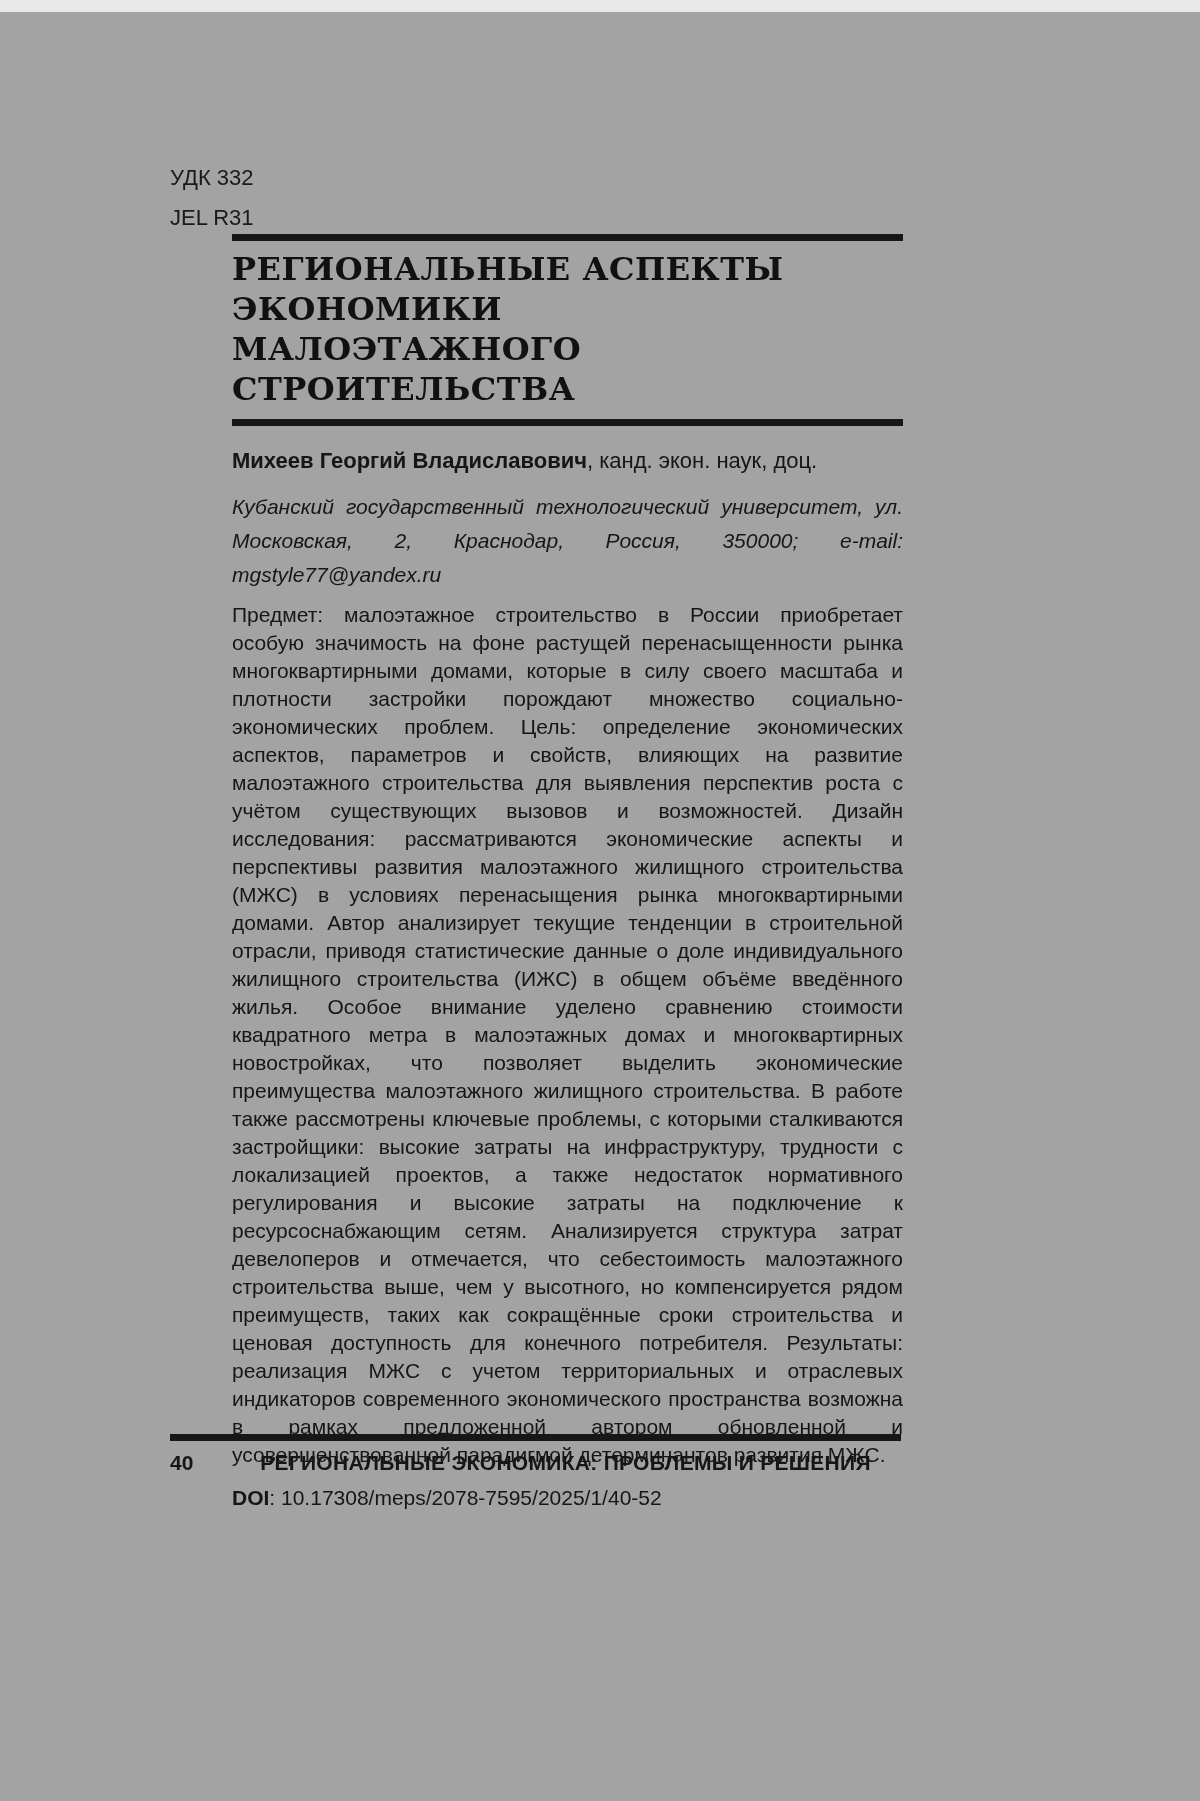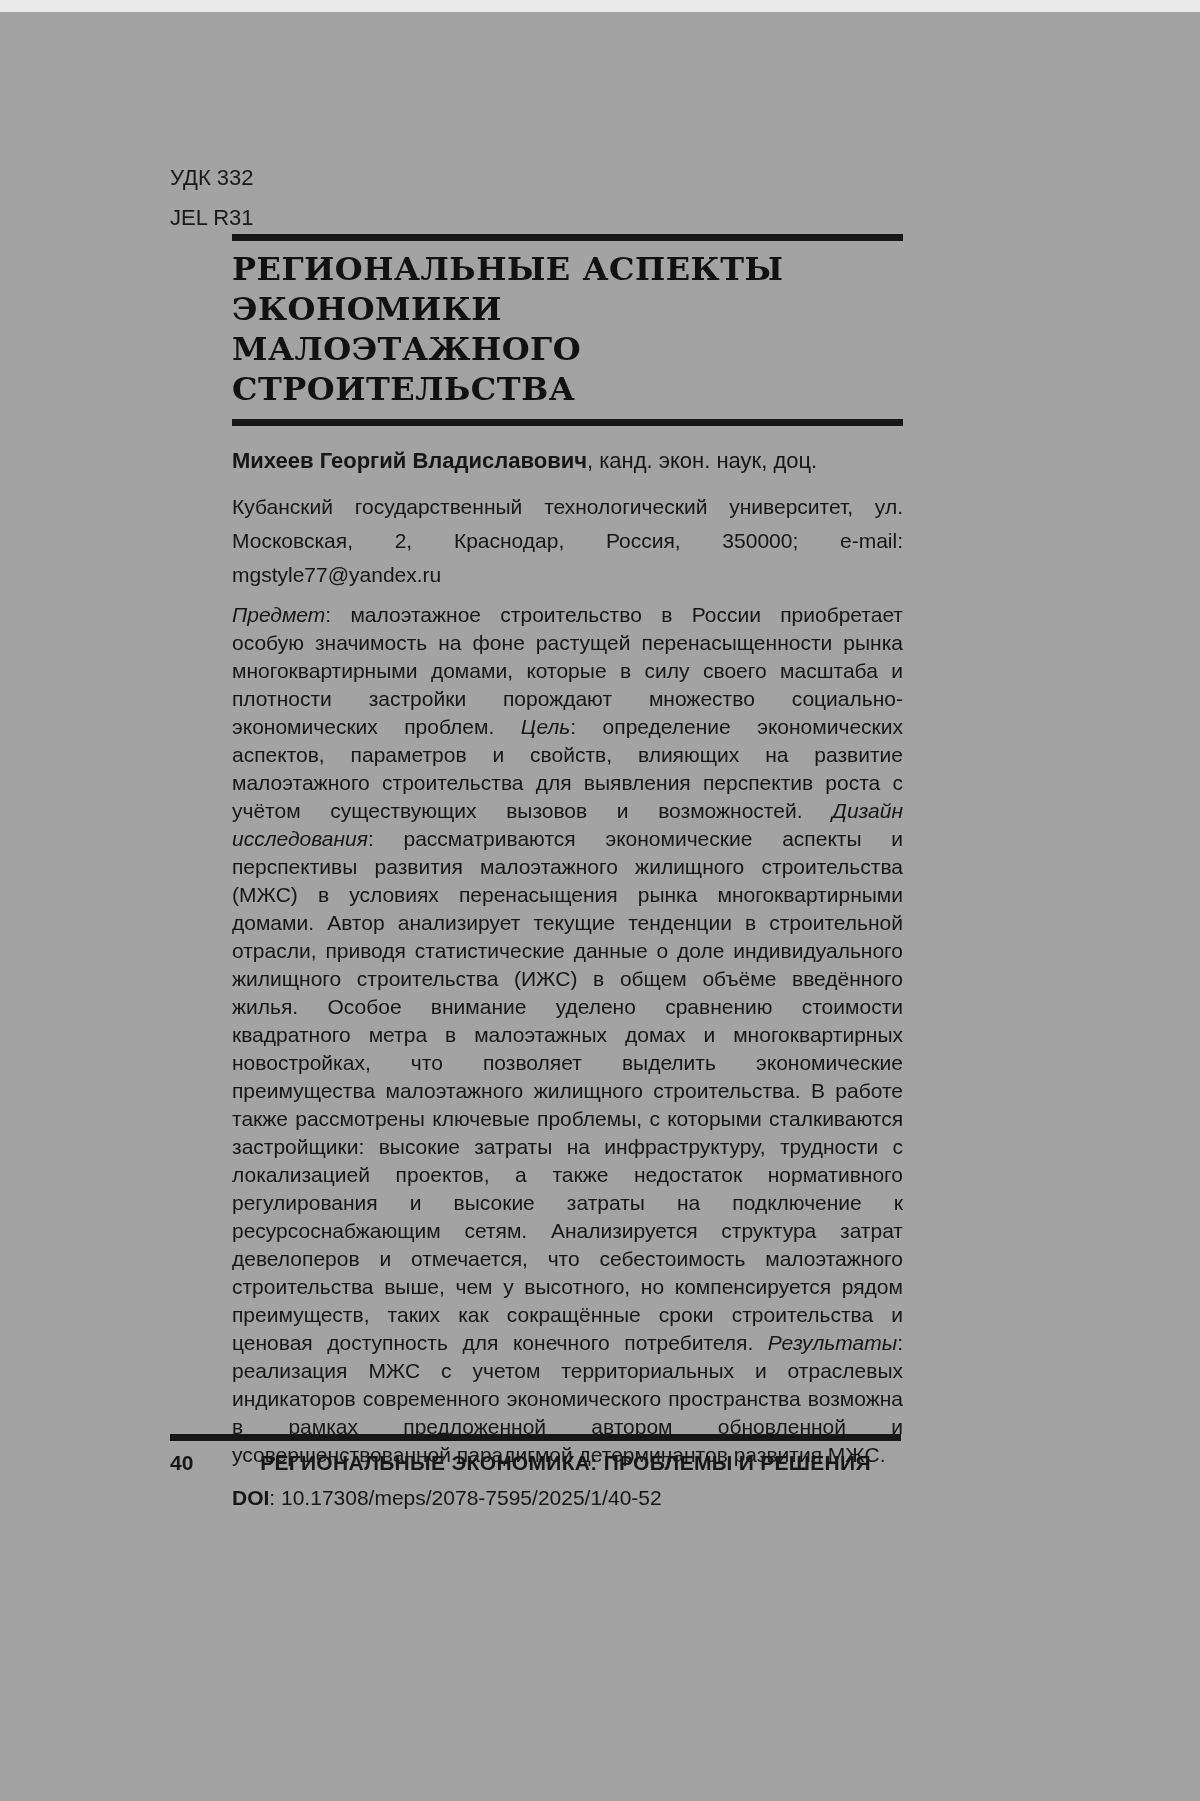--- a/index.html
+++ b/index.html
@@ -50,28 +50,29 @@
     margin: 21px 0 0 0;
     font-size: 22px;
     line-height: 28px;
   }
   .author .name { font-weight: bold; }
   .affiliation {
     margin: 15px 0 0 0;
     font-size: 21px;
     line-height: 34px;
     text-align: justify;
+    font-style: italic;
   }
   .abstract {
     margin: 9px 0 0 0;
     font-size: 21px;
     line-height: 28px;
     text-align: justify;
   }
-  .abstract .seg-label { font-style: italic; }
+  .abstract .seg-label { }
   .keywords {
     margin: 17px 0 0 0;
     font-size: 21px;
     line-height: 33px;
     text-align: justify;
   }
   .keywords .kw-label { font-weight: bold; }
   .doi {
     margin: 15px 0 0 0;
     font-size: 21px;

